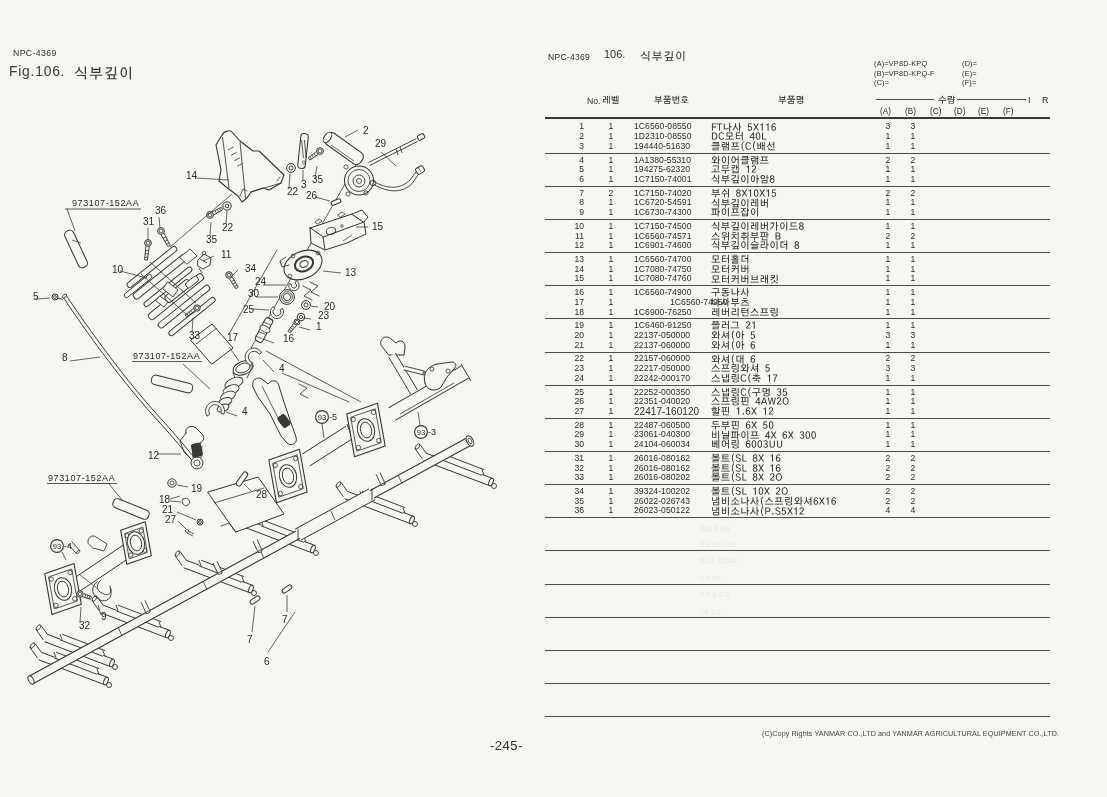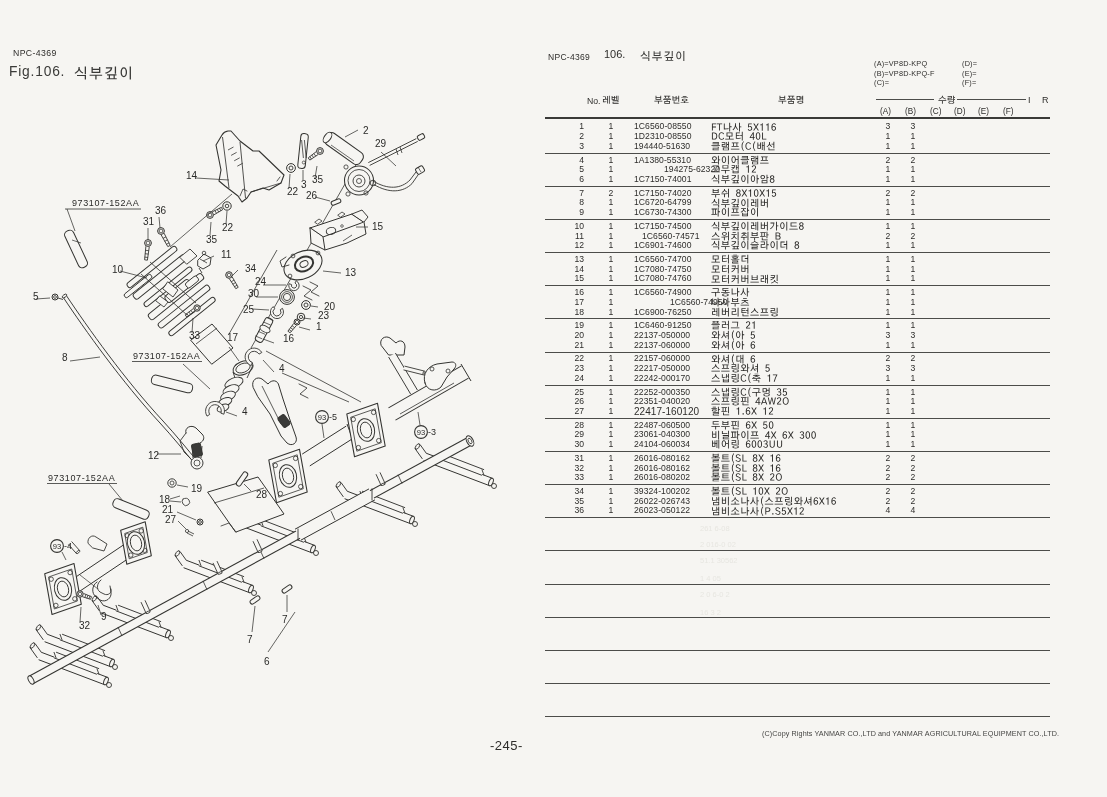--- a/index.html
+++ b/index.html
@@ -872,21 +872,21 @@
 <div class="t" style="left:570px;top:154.6px;width:14px;text-align:right;font-size:8.6px;">4</div>
 <div class="t" style="left:605px;top:154.6px;width:12px;text-align:center;font-size:8.6px;">1</div>
 <div class="t" style="left:634px;top:154.6px;font-size:8.6px;letter-spacing:.05px;">1A1380-55310</div>
 <svg style="position:absolute;left:711px;top:153.7px;overflow:visible" width="59" height="12.0" aria-hidden="true">
       <path transform="translate(0,9.6) scale(0.009375,-0.009375)" d="M63 64L63 144L159 144Q529 144 712 171L712 93Q490 64 158 64ZM322 113L322 382L417 382L417 113ZM742 -90L742 836L836 836L836 430L977 430L977 347L836 347L836 -90ZM116 558Q116 659 188 721Q259 783 370 783Q480 783 552 721Q624 659 624 558Q624 456 552 394Q481 332 370 332Q257 332 186 394Q116 456 116 558ZM212 558Q212 493 256 450Q301 408 370 408Q440 408 484 450Q528 493 528 558Q528 622 484 664Q439 707 370 707Q302 707 257 664Q212 621 212 558ZM1804 -90L1804 836L1899 836L1899 -90ZM1148 427Q1148 586 1210 686Q1273 786 1383 786Q1491 786 1554 686Q1618 587 1618 427Q1618 267 1556 168Q1494 68 1383 68Q1272 68 1210 168Q1148 268 1148 427ZM1244 427Q1244 308 1279 230Q1314 152 1383 152Q1452 152 1487 230Q1522 309 1522 427Q1522 546 1487 624Q1452 701 1383 701Q1313 701 1278 622Q1244 544 1244 427ZM2599 387L2599 477L2847 477L2847 836L2942 836L2942 -90L2847 -90L2847 387ZM2180 426Q2180 586 2242 686Q2304 787 2413 787Q2521 787 2584 687Q2646 587 2646 426Q2646 266 2585 166Q2523 65 2413 65Q2302 65 2241 165Q2180 265 2180 426ZM2276 426Q2276 306 2311 228Q2345 149 2413 149Q2482 149 2516 228Q2550 307 2550 426Q2550 547 2516 625Q2482 703 2413 703Q2366 703 2334 662Q2302 622 2289 562Q2276 502 2276 426ZM3291 -75L3291 156L3844 156L3844 239L3284 239L3284 315L3937 315L3937 88L3384 88L3384 1L3961 1L3961 -75ZM3160 401L3160 480L4063 480L4063 401ZM3276 578L3276 649L3848 649Q3853 704 3853 740L3293 740L3293 818L3947 818Q3947 633 3912 453L3820 453Q3830 495 3840 578ZM4379 -80L4379 218L5030 218L5030 -80ZM4472 -3L4937 -3L4937 141L4472 141ZM4748 278L4748 824L4829 824L4829 585L4942 585L4942 836L5030 836L5030 263L4942 263L4942 502L4829 502L4829 278ZM4267 312L4267 586L4560 586L4560 708L4263 708L4263 783L4650 783L4650 514L4357 514L4357 387L4381 387Q4563 387 4711 403L4711 332Q4517 312 4310 312ZM5236 22L5236 103L6140 103L6140 22ZM5313 306L5313 386L5460 386L5460 677L5334 677L5334 759L6048 759L6048 678L5922 678L5922 386L6069 386L6069 306ZM5551 386L5831 386L5831 677L5551 677Z" fill="#2b2a28"></path>
     </svg>
 <div class="t" style="left:883px;top:154.6px;width:10px;text-align:center;font-size:8.6px;">2</div>
 <div class="t" style="left:908px;top:154.6px;width:10px;text-align:center;font-size:8.6px;">2</div>
 <div class="t" style="left:570px;top:164.2px;width:14px;text-align:right;font-size:8.6px;">5</div>
 <div class="t" style="left:605px;top:164.2px;width:12px;text-align:center;font-size:8.6px;">1</div>
-<div class="t" style="left:664px;top:164.2px;font-size:8.6px;letter-spacing:.05px;">194275-62320</div>
+<div class="t" style="left:634px;top:164.2px;font-size:8.6px;letter-spacing:.05px;">194275-62320</div>
 <svg style="position:absolute;left:711px;top:163.3px;overflow:visible" width="47" height="12.0" aria-hidden="true">
       <path transform="translate(0,9.6) scale(0.009375,-0.009375)" d="M43 27L43 109L381 109L381 450L476 450L476 109L947 109L947 27ZM166 667L166 752L835 752Q835 488 778 239L684 239Q711 349 726 469Q741 589 741 667ZM1082 204L1082 287L1986 287L1986 204L1584 204L1584 -92L1489 -92L1489 204ZM1221 433L1221 796L1854 796L1854 433ZM1315 510L1760 510L1760 719L1315 719ZM2303 -76L2303 262L2395 262L2395 176L2855 176L2855 262L2947 262L2947 -76ZM2395 0L2855 0L2855 105L2395 105ZM2660 304L2660 824L2743 824L2743 602L2858 602L2858 836L2947 836L2947 301L2858 301L2858 518L2743 518L2743 304ZM2153 358Q2235 386 2308 432Q2381 478 2419 526L2177 526L2177 598L2460 598Q2484 645 2489 698L2204 698L2204 777L2586 777Q2585 676 2554 594Q2523 512 2468 454Q2413 397 2347 358Q2280 319 2198 292ZM3768 568L3768 642L3800 642Q3887 642 3920 670Q3953 699 3953 749L3953 771L4037 771L4037 -10L3937 -10L3937 568ZM4342 585Q4364 676 4424 728Q4483 781 4579 781Q4678 781 4742 724Q4805 667 4805 567Q4805 453 4687 340Q4677 330 4648 302Q4618 274 4609 265Q4600 256 4577 234Q4554 211 4546 201Q4537 191 4521 172Q4505 153 4497 140Q4489 128 4480 112Q4471 96 4464 80L4804 80L4804 0L4347 0Q4347 42 4364 86Q4380 130 4400 162Q4419 194 4463 242Q4506 289 4531 312Q4555 335 4610 387Q4705 478 4705 569Q4705 632 4670 667Q4635 702 4577 702Q4518 702 4480 664Q4442 627 4426 562Z" fill="#2b2a28"></path>
     </svg>
 <div class="t" style="left:883px;top:164.2px;width:10px;text-align:center;font-size:8.6px;">1</div>
 <div class="t" style="left:908px;top:164.2px;width:10px;text-align:center;font-size:8.6px;">1</div>
 <div class="t" style="left:570px;top:174.0px;width:14px;text-align:right;font-size:8.6px;">6</div>
 <div class="t" style="left:605px;top:174.0px;width:12px;text-align:center;font-size:8.6px;">1</div>
 <div class="t" style="left:634px;top:174.0px;font-size:8.6px;letter-spacing:.05px;">1C7150-74001</div>
 <svg style="position:absolute;left:711px;top:173.1px;overflow:visible" width="65" height="12.0" aria-hidden="true">
       <path transform="translate(0,9.6) scale(0.009375,-0.009375)" d="M215 150L215 232L867 232L867 -100L774 -100L774 150ZM773 278L773 836L867 836L867 278ZM41 383Q92 409 138 442Q184 474 226 518Q269 561 294 616Q320 670 320 728L320 803L412 803L412 730Q412 673 439 619Q466 565 510 524Q553 483 594 455Q634 427 675 407L620 342Q560 370 483 434Q406 499 368 567Q333 497 256 428Q178 358 100 318ZM1082 174L1082 257L1986 257L1986 174L1584 174L1584 -92L1489 -92L1489 174ZM1218 380L1218 812L1311 812L1311 675L1762 675L1762 812L1855 812L1855 380ZM1311 459L1762 459L1762 599L1311 599ZM2281 -77L2281 5L2419 5L2419 195L2298 195L2298 277L2975 277L2975 195L2854 195L2854 5L2993 5L2993 -77ZM2509 5L2765 5L2765 195L2509 195ZM2852 323L2852 836L2946 836L2946 323ZM2150 386Q2312 436 2430 522Q2547 608 2564 702L2211 702L2211 784L2674 784Q2673 706 2641 636Q2609 567 2561 519Q2513 471 2447 429Q2380 387 2323 362Q2265 337 2202 317ZM3881 -90L3881 836L3976 836L3976 -90ZM3225 427Q3225 586 3288 686Q3350 786 3460 786Q3568 786 3632 686Q3695 587 3695 427Q3695 267 3633 168Q3571 68 3460 68Q3349 68 3287 168Q3225 268 3225 427ZM3321 427Q3321 308 3356 230Q3391 152 3460 152Q3529 152 3564 230Q3599 309 3599 427Q3599 546 3564 624Q3529 701 3460 701Q3390 701 3356 622Q3321 544 3321 427ZM4872 -90L4872 836L4966 836L4966 455L5117 455L5117 365L4966 365L4966 -90ZM4245 427Q4245 586 4306 686Q4368 786 4476 786Q4583 786 4645 686Q4707 587 4707 427Q4707 267 4646 168Q4585 68 4476 68Q4367 68 4306 168Q4245 267 4245 427ZM4341 427Q4341 307 4375 230Q4409 153 4476 153Q4522 153 4553 192Q4585 232 4598 292Q4611 351 4611 427Q4611 546 4577 624Q4544 701 4476 701Q4408 701 4374 622Q4341 544 4341 427ZM5403 -76L5403 256L6018 256L6018 -76ZM5497 5L5924 5L5924 175L5497 175ZM5924 308L5924 836L6018 836L6018 604L6141 604L6141 519L6018 519L6018 308ZM5271 587Q5271 685 5341 745Q5410 805 5518 805Q5625 805 5695 745Q5765 685 5765 587Q5765 489 5696 429Q5626 369 5518 369Q5408 369 5340 429Q5271 489 5271 587ZM5366 587Q5366 525 5409 485Q5451 445 5518 445Q5585 445 5627 486Q5669 526 5669 587Q5669 649 5627 690Q5585 730 5518 730Q5453 730 5410 688Q5366 647 5366 587ZM6396 572Q6396 514 6432 479Q6468 444 6521 444Q6576 444 6612 480Q6647 516 6647 572Q6647 628 6612 665Q6576 702 6521 702Q6465 702 6431 664Q6396 626 6396 572ZM6272 206Q6272 286 6314 336Q6355 386 6414 406Q6296 460 6296 577Q6296 664 6360 722Q6423 781 6521 781Q6617 781 6682 723Q6747 665 6747 577Q6747 512 6713 470Q6679 427 6629 406Q6690 386 6732 335Q6773 284 6773 205Q6773 107 6702 44Q6631 -18 6521 -18Q6416 -18 6344 42Q6272 103 6272 206ZM6372 211Q6372 146 6414 104Q6456 62 6521 62Q6586 62 6629 104Q6672 147 6672 211Q6672 275 6629 320Q6585 365 6521 365Q6458 365 6415 320Q6372 276 6372 211Z" fill="#2b2a28"></path>
@@ -896,21 +896,21 @@
 <div class="t" style="left:570px;top:187.7px;width:14px;text-align:right;font-size:8.6px;">7</div>
 <div class="t" style="left:605px;top:187.7px;width:12px;text-align:center;font-size:8.6px;">2</div>
 <div class="t" style="left:634px;top:187.7px;font-size:8.6px;letter-spacing:.05px;">1C7150-74020</div>
 <svg style="position:absolute;left:711px;top:186.8px;overflow:visible" width="67" height="12.0" aria-hidden="true">
       <path transform="translate(0,9.6) scale(0.009375,-0.009375)" d="M43 174L43 257L947 257L947 174L545 174L545 -92L450 -92L450 174ZM179 380L179 812L272 812L272 675L723 675L723 812L816 812L816 380ZM272 459L723 459L723 599L272 599ZM1819 -90L1819 836L1914 836L1914 -90ZM1109 248L1109 328L1221 328Q1573 328 1785 352L1785 274Q1670 261 1486 254L1486 -74L1391 -74L1391 251Q1293 248 1220 248ZM1129 476Q1178 497 1223 524Q1268 551 1310 586Q1352 622 1377 667Q1402 712 1402 758L1402 810L1494 810L1494 759Q1494 713 1520 670Q1547 626 1590 594Q1633 561 1672 538Q1712 516 1752 500L1701 434Q1642 456 1565 510Q1488 563 1449 620Q1412 559 1335 502Q1259 445 1183 412ZM2796 572Q2796 514 2832 479Q2868 444 2921 444Q2976 444 3012 480Q3047 516 3047 572Q3047 628 3012 665Q2976 702 2921 702Q2865 702 2830 664Q2796 626 2796 572ZM2672 206Q2672 286 2714 336Q2755 386 2814 406Q2696 460 2696 577Q2696 664 2760 722Q2823 781 2921 781Q3017 781 3082 723Q3147 665 3147 577Q3147 512 3113 470Q3079 427 3029 406Q3090 386 3132 335Q3173 284 3173 205Q3173 107 3102 44Q3031 -18 2921 -18Q2816 -18 2744 42Q2672 103 2672 206ZM2772 211Q2772 146 2814 104Q2856 62 2921 62Q2986 62 3029 104Q3072 147 3072 211Q3072 275 3028 320Q2985 365 2921 365Q2858 365 2815 320Q2772 276 2772 211ZM3253 0L3502 392L3266 763L3384 763L3490 585Q3498 572 3511 548Q3525 524 3536 504Q3548 484 3559 465L3563 465Q3576 489 3601 530Q3626 571 3634 585L3739 763L3858 763L3620 392L3870 0L3754 0L3639 187Q3612 232 3563 316L3559 316Q3517 242 3484 187L3370 0ZM4006 568L4006 642L4038 642Q4125 642 4158 670Q4191 699 4191 749L4191 771L4275 771L4275 -10L4175 -10L4175 568ZM4678 381Q4678 287 4692 218Q4705 149 4738 106Q4771 62 4822 62Q4861 62 4890 88Q4918 114 4934 160Q4949 207 4956 261Q4963 315 4963 381Q4963 526 4928 614Q4893 702 4820 702Q4747 702 4712 615Q4678 528 4678 381ZM4578 381Q4578 490 4599 571Q4620 652 4656 696Q4691 740 4732 760Q4773 781 4820 781Q4935 781 4999 677Q5063 573 5063 381Q5063 201 5002 92Q4942 -18 4822 -18Q4775 -18 4734 3Q4692 24 4656 69Q4620 114 4599 194Q4578 274 4578 381ZM5152 0L5401 392L5165 763L5283 763L5389 585Q5397 572 5410 548Q5424 524 5435 504Q5447 484 5458 465L5462 465Q5475 489 5500 530Q5525 571 5533 585L5638 763L5757 763L5519 392L5769 0L5653 0L5538 187Q5511 232 5462 316L5458 316Q5416 242 5383 187L5269 0ZM5905 568L5905 642L5937 642Q6024 642 6057 670Q6090 699 6090 749L6090 771L6174 771L6174 -10L6074 -10L6074 568ZM6475 130L6556 159Q6577 115 6615 88Q6653 62 6700 62Q6771 62 6811 109Q6851 156 6851 231Q6851 307 6808 354Q6765 402 6697 402Q6617 402 6558 334L6498 357L6538 763L6907 763L6907 683L6627 683L6601 442Q6657 481 6731 481Q6828 481 6890 414Q6951 347 6951 234Q6951 130 6888 56Q6825 -18 6702 -18Q6620 -18 6563 22Q6505 63 6475 130Z" fill="#2b2a28"></path>
     </svg>
 <div class="t" style="left:883px;top:187.7px;width:10px;text-align:center;font-size:8.6px;">2</div>
 <div class="t" style="left:908px;top:187.7px;width:10px;text-align:center;font-size:8.6px;">2</div>
 <div class="t" style="left:570px;top:197.4px;width:14px;text-align:right;font-size:8.6px;">8</div>
 <div class="t" style="left:605px;top:197.4px;width:12px;text-align:center;font-size:8.6px;">1</div>
-<div class="t" style="left:634px;top:197.4px;font-size:8.6px;letter-spacing:.05px;">1C6720-64799</div>
+<div class="t" style="left:634px;top:197.4px;font-size:8.6px;letter-spacing:.05px;">1C6720-54591</div>
 <svg style="position:absolute;left:711px;top:196.5px;overflow:visible" width="59" height="12.0" aria-hidden="true">
       <path transform="translate(0,9.6) scale(0.009375,-0.009375)" d="M215 150L215 232L867 232L867 -100L774 -100L774 150ZM773 278L773 836L867 836L867 278ZM41 383Q92 409 138 442Q184 474 226 518Q269 561 294 616Q320 670 320 728L320 803L412 803L412 730Q412 673 439 619Q466 565 510 524Q553 483 594 455Q634 427 675 407L620 342Q560 370 483 434Q406 499 368 567Q333 497 256 428Q178 358 100 318ZM1082 174L1082 257L1986 257L1986 174L1584 174L1584 -92L1489 -92L1489 174ZM1218 380L1218 812L1311 812L1311 675L1762 675L1762 812L1855 812L1855 380ZM1311 459L1762 459L1762 599L1311 599ZM2281 -77L2281 5L2419 5L2419 195L2298 195L2298 277L2975 277L2975 195L2854 195L2854 5L2993 5L2993 -77ZM2509 5L2765 5L2765 195L2509 195ZM2852 323L2852 836L2946 836L2946 323ZM2150 386Q2312 436 2430 522Q2547 608 2564 702L2211 702L2211 784L2674 784Q2673 706 2641 636Q2609 567 2561 519Q2513 471 2447 429Q2380 387 2323 362Q2265 337 2202 317ZM3881 -90L3881 836L3976 836L3976 -90ZM3225 427Q3225 586 3288 686Q3350 786 3460 786Q3568 786 3632 686Q3695 587 3695 427Q3695 267 3633 168Q3571 68 3460 68Q3349 68 3287 168Q3225 268 3225 427ZM3321 427Q3321 308 3356 230Q3391 152 3460 152Q3529 152 3564 230Q3599 309 3599 427Q3599 546 3564 624Q3529 701 3460 701Q3390 701 3356 622Q3321 544 3321 427ZM4942 -90L4942 836L5032 836L5032 -90ZM4630 384L4630 472L4746 472L4746 810L4832 810L4832 -49L4746 -49L4746 384ZM4264 81L4264 458L4502 458L4502 673L4259 673L4259 753L4592 753L4592 380L4354 380L4354 160L4374 160Q4492 160 4648 179L4648 103Q4464 81 4297 81ZM5711 405L5711 494L5963 494L5963 836L6058 836L6058 -90L5963 -90L5963 405ZM5313 87L5313 771L5404 771L5404 523L5662 523L5662 771L5754 771L5754 87ZM5404 172L5662 172L5662 436L5404 436Z" fill="#2b2a28"></path>
     </svg>
 <div class="t" style="left:883px;top:197.4px;width:10px;text-align:center;font-size:8.6px;">1</div>
 <div class="t" style="left:908px;top:197.4px;width:10px;text-align:center;font-size:8.6px;">1</div>
 <div class="t" style="left:570px;top:207.1px;width:14px;text-align:right;font-size:8.6px;">9</div>
 <div class="t" style="left:605px;top:207.1px;width:12px;text-align:center;font-size:8.6px;">1</div>
 <div class="t" style="left:634px;top:207.1px;font-size:8.6px;letter-spacing:.05px;">1C6730-74300</div>
 <svg style="position:absolute;left:711px;top:206.2px;overflow:visible" width="50" height="12.0" aria-hidden="true">
       <path transform="translate(0,9.6) scale(0.009375,-0.009375)" d="M717 -90L717 836L811 836L811 455L962 455L962 365L811 365L811 -90ZM45 88L45 172L174 172L174 662L66 662L66 747L644 747L644 662L533 662L533 179Q607 183 668 189L668 109Q473 88 220 88ZM265 172L327 173Q340 173 386 174Q433 175 442 175L442 662L265 662ZM1804 -90L1804 836L1899 836L1899 -90ZM1148 427Q1148 586 1210 686Q1273 786 1383 786Q1491 786 1554 686Q1618 587 1618 427Q1618 267 1556 168Q1494 68 1383 68Q1272 68 1210 168Q1148 268 1148 427ZM1244 427Q1244 308 1279 230Q1314 152 1383 152Q1452 152 1487 230Q1522 309 1522 427Q1522 546 1487 624Q1452 701 1383 701Q1313 701 1278 622Q1244 544 1244 427ZM2120 22L2120 103L3024 103L3024 22ZM2197 306L2197 386L2344 386L2344 677L2218 677L2218 759L2932 759L2932 678L2806 678L2806 386L2953 386L2953 306ZM2435 386L2715 386L2715 677L2435 677ZM3326 -76L3326 296L3419 296L3419 198L3848 198L3848 296L3940 296L3940 -76ZM3419 4L3848 4L3848 123L3419 123ZM3847 336L3847 836L3941 836L3941 611L4064 611L4064 526L3941 526L3941 336ZM3159 388Q3202 406 3243 430Q3284 454 3326 488Q3367 521 3394 564Q3420 608 3422 654L3422 702L3210 702L3210 782L3736 782L3736 702L3528 702L3528 656Q3530 616 3554 576Q3579 536 3617 504Q3655 472 3693 448Q3731 425 3769 408L3719 345Q3652 373 3581 426Q3510 479 3476 532Q3446 477 3368 416Q3291 355 3213 325ZM4920 -90L4920 836L5015 836L5015 -90ZM4264 427Q4264 586 4326 686Q4389 786 4499 786Q4607 786 4670 686Q4734 587 4734 427Q4734 267 4672 168Q4610 68 4499 68Q4388 68 4326 168Q4264 268 4264 427ZM4360 427Q4360 308 4395 230Q4430 152 4499 152Q4568 152 4603 230Q4638 309 4638 427Q4638 546 4603 624Q4568 701 4499 701Q4429 701 4394 622Q4360 544 4360 427Z" fill="#2b2a28"></path>
@@ -920,21 +920,21 @@
 <div class="t" style="left:570px;top:220.8px;width:14px;text-align:right;font-size:8.6px;">10</div>
 <div class="t" style="left:605px;top:220.8px;width:12px;text-align:center;font-size:8.6px;">1</div>
 <div class="t" style="left:634px;top:220.8px;font-size:8.6px;letter-spacing:.05px;">1C7150-74500</div>
 <svg style="position:absolute;left:711px;top:219.9px;overflow:visible" width="94" height="12.0" aria-hidden="true">
       <path transform="translate(0,9.6) scale(0.009375,-0.009375)" d="M215 150L215 232L867 232L867 -100L774 -100L774 150ZM773 278L773 836L867 836L867 278ZM41 383Q92 409 138 442Q184 474 226 518Q269 561 294 616Q320 670 320 728L320 803L412 803L412 730Q412 673 439 619Q466 565 510 524Q553 483 594 455Q634 427 675 407L620 342Q560 370 483 434Q406 499 368 567Q333 497 256 428Q178 358 100 318ZM1082 174L1082 257L1986 257L1986 174L1584 174L1584 -92L1489 -92L1489 174ZM1218 380L1218 812L1311 812L1311 675L1762 675L1762 812L1855 812L1855 380ZM1311 459L1762 459L1762 599L1311 599ZM2281 -77L2281 5L2419 5L2419 195L2298 195L2298 277L2975 277L2975 195L2854 195L2854 5L2993 5L2993 -77ZM2509 5L2765 5L2765 195L2509 195ZM2852 323L2852 836L2946 836L2946 323ZM2150 386Q2312 436 2430 522Q2547 608 2564 702L2211 702L2211 784L2674 784Q2673 706 2641 636Q2609 567 2561 519Q2513 471 2447 429Q2380 387 2323 362Q2265 337 2202 317ZM3881 -90L3881 836L3976 836L3976 -90ZM3225 427Q3225 586 3288 686Q3350 786 3460 786Q3568 786 3632 686Q3695 587 3695 427Q3695 267 3633 168Q3571 68 3460 68Q3349 68 3287 168Q3225 268 3225 427ZM3321 427Q3321 308 3356 230Q3391 152 3460 152Q3529 152 3564 230Q3599 309 3599 427Q3599 546 3564 624Q3529 701 3460 701Q3390 701 3356 622Q3321 544 3321 427ZM4942 -90L4942 836L5032 836L5032 -90ZM4630 384L4630 472L4746 472L4746 810L4832 810L4832 -49L4746 -49L4746 384ZM4264 81L4264 458L4502 458L4502 673L4259 673L4259 753L4592 753L4592 380L4354 380L4354 160L4374 160Q4492 160 4648 179L4648 103Q4464 81 4297 81ZM5711 405L5711 494L5963 494L5963 836L6058 836L6058 -90L5963 -90L5963 405ZM5313 87L5313 771L5404 771L5404 523L5662 523L5662 771L5754 771L5754 87ZM5404 172L5662 172L5662 436L5404 436ZM6940 -90L6940 836L7035 836L7035 444L7188 444L7188 353L7035 353L7035 -90ZM6294 102Q6464 212 6563 364Q6662 517 6664 662L6342 662L6342 747L6763 747Q6763 318 6360 41ZM8036 -90L8036 836L8131 836L8131 -90ZM7380 427Q7380 586 7442 686Q7505 786 7615 786Q7723 786 7786 686Q7850 587 7850 427Q7850 267 7788 168Q7726 68 7615 68Q7504 68 7442 168Q7380 268 7380 427ZM7476 427Q7476 308 7511 230Q7546 152 7615 152Q7684 152 7719 230Q7754 309 7754 427Q7754 546 7719 624Q7684 701 7615 701Q7545 701 7510 622Q7476 544 7476 427ZM8352 22L8352 103L9256 103L9256 22ZM8488 321L8488 757L9132 757L9132 675L8583 675L8583 403L9137 403L9137 321ZM9512 572Q9512 514 9548 479Q9584 444 9637 444Q9692 444 9728 480Q9763 516 9763 572Q9763 628 9728 665Q9692 702 9637 702Q9581 702 9546 664Q9512 626 9512 572ZM9388 206Q9388 286 9430 336Q9471 386 9530 406Q9412 460 9412 577Q9412 664 9476 722Q9539 781 9637 781Q9733 781 9798 723Q9863 665 9863 577Q9863 512 9829 470Q9795 427 9745 406Q9806 386 9848 335Q9889 284 9889 205Q9889 107 9818 44Q9747 -18 9637 -18Q9532 -18 9460 42Q9388 103 9388 206ZM9488 211Q9488 146 9530 104Q9572 62 9637 62Q9702 62 9745 104Q9788 147 9788 211Q9788 275 9744 320Q9701 365 9637 365Q9574 365 9531 320Q9488 276 9488 211Z" fill="#2b2a28"></path>
     </svg>
 <div class="t" style="left:883px;top:220.8px;width:10px;text-align:center;font-size:8.6px;">1</div>
 <div class="t" style="left:908px;top:220.8px;width:10px;text-align:center;font-size:8.6px;">1</div>
 <div class="t" style="left:570px;top:230.5px;width:14px;text-align:right;font-size:8.6px;">11</div>
 <div class="t" style="left:605px;top:230.5px;width:12px;text-align:center;font-size:8.6px;">1</div>
-<div class="t" style="left:634px;top:230.5px;font-size:8.6px;letter-spacing:.05px;margin-left:8px;">1C6560-74571</div>
+<div class="t" style="left:634px;top:230.5px;font-size:8.6px;letter-spacing:.05px;">1C6560-74571</div>
 <svg style="position:absolute;left:711px;top:229.6px;overflow:visible" width="72" height="12.0" aria-hidden="true">
       <path transform="translate(0,9.6) scale(0.009375,-0.009375)" d="M43 22L43 103L947 103L947 22ZM95 354Q175 387 253 442Q331 497 390 576Q450 656 450 732L450 780L544 780L544 732Q544 674 580 614Q615 553 670 504Q725 455 784 417Q843 379 898 356L845 287Q750 327 646 411Q541 495 497 582Q455 496 353 413Q251 330 148 285ZM1819 -90L1819 836L1914 836L1914 -90ZM1109 233L1109 313L1221 313Q1556 313 1786 345L1786 267Q1659 249 1471 239L1471 -74L1377 -74L1377 236Q1302 233 1220 233ZM1180 617Q1180 705 1251 758Q1322 811 1432 811Q1541 811 1613 758Q1685 705 1685 617Q1685 528 1613 475Q1541 422 1432 422Q1321 422 1250 475Q1180 528 1180 617ZM1276 617Q1276 564 1320 530Q1365 496 1432 496Q1500 496 1544 530Q1589 564 1589 617Q1589 669 1544 704Q1499 738 1432 738Q1366 738 1321 703Q1276 668 1276 617ZM2842 -90L2842 836L2937 836L2937 -90ZM2299 704L2299 788L2639 788L2639 704ZM2150 99Q2199 126 2242 158Q2285 191 2327 234Q2369 277 2394 331Q2419 385 2419 441L2419 498L2189 498L2189 584L2736 584L2736 498L2514 498L2514 448Q2514 281 2758 123L2695 60Q2633 100 2565 164Q2497 229 2468 287Q2438 222 2363 148Q2287 75 2213 36ZM3896 -90L3896 836L3991 836L3991 -90ZM3186 197L3186 276L3298 276Q3650 276 3863 301L3863 223Q3741 209 3561 202L3561 -74L3467 -74L3467 199Q3402 197 3297 197ZM3361 753L3361 824L3698 824L3698 753ZM3214 382Q3312 414 3388 464Q3465 515 3472 571L3472 598L3249 598L3249 671L3796 671L3796 598L3584 598L3584 574Q3588 539 3631 502Q3674 464 3720 440Q3765 417 3817 397L3769 335Q3709 357 3636 399Q3564 441 3530 482Q3493 436 3416 390Q3340 343 3263 320ZM4198 174L4198 257L5102 257L5102 174L4700 174L4700 -92L4605 -92L4605 174ZM4334 380L4334 812L4427 812L4427 675L4878 675L4878 812L4971 812L4971 380ZM4427 459L4878 459L4878 599L4427 599ZM5417 -62L5417 224L5511 224L5511 21L6048 21L6048 -62ZM5921 156L5921 836L6015 836L6015 552L6142 552L6142 468L6015 468L6015 156ZM5245 299L5245 376L5374 376L5374 697L5265 697L5265 774L5841 774L5841 697L5732 697L5732 382Q5783 382 5865 391L5865 318Q5679 299 5446 299ZM5463 376L5498 377Q5567 377 5643 379L5643 697L5463 697ZM6886 0L6886 763L7170 763Q7284 763 7343 710Q7402 656 7402 565Q7402 506 7372 464Q7343 422 7297 401Q7352 384 7391 334Q7430 285 7430 216Q7430 126 7371 63Q7312 0 7207 0ZM6983 83L7186 83Q7247 83 7288 118Q7330 153 7330 215Q7330 274 7290 313Q7250 352 7182 352L6983 352ZM6983 433L7156 433Q7219 433 7260 464Q7302 496 7302 558Q7302 613 7268 646Q7234 680 7160 680L6983 680Z" fill="#2b2a28"></path>
     </svg>
 <div class="t" style="left:883px;top:230.5px;width:10px;text-align:center;font-size:8.6px;">2</div>
 <div class="t" style="left:908px;top:230.5px;width:10px;text-align:center;font-size:8.6px;">2</div>
 <div class="t" style="left:570px;top:240.2px;width:14px;text-align:right;font-size:8.6px;">12</div>
 <div class="t" style="left:605px;top:240.2px;width:12px;text-align:center;font-size:8.6px;">1</div>
 <div class="t" style="left:634px;top:240.2px;font-size:8.6px;letter-spacing:.05px;">1C6901-74600</div>
 <svg style="position:absolute;left:711px;top:239.3px;overflow:visible" width="90" height="12.0" aria-hidden="true">
       <path transform="translate(0,9.6) scale(0.009375,-0.009375)" d="M215 150L215 232L867 232L867 -100L774 -100L774 150ZM773 278L773 836L867 836L867 278ZM41 383Q92 409 138 442Q184 474 226 518Q269 561 294 616Q320 670 320 728L320 803L412 803L412 730Q412 673 439 619Q466 565 510 524Q553 483 594 455Q634 427 675 407L620 342Q560 370 483 434Q406 499 368 567Q333 497 256 428Q178 358 100 318ZM1082 174L1082 257L1986 257L1986 174L1584 174L1584 -92L1489 -92L1489 174ZM1218 380L1218 812L1311 812L1311 675L1762 675L1762 812L1855 812L1855 380ZM1311 459L1762 459L1762 599L1311 599ZM2281 -77L2281 5L2419 5L2419 195L2298 195L2298 277L2975 277L2975 195L2854 195L2854 5L2993 5L2993 -77ZM2509 5L2765 5L2765 195L2509 195ZM2852 323L2852 836L2946 836L2946 323ZM2150 386Q2312 436 2430 522Q2547 608 2564 702L2211 702L2211 784L2674 784Q2673 706 2641 636Q2609 567 2561 519Q2513 471 2447 429Q2380 387 2323 362Q2265 337 2202 317ZM3881 -90L3881 836L3976 836L3976 -90ZM3225 427Q3225 586 3288 686Q3350 786 3460 786Q3568 786 3632 686Q3695 587 3695 427Q3695 267 3633 168Q3571 68 3460 68Q3349 68 3287 168Q3225 268 3225 427ZM3321 427Q3321 308 3356 230Q3391 152 3460 152Q3529 152 3564 230Q3599 309 3599 427Q3599 546 3564 624Q3529 701 3460 701Q3390 701 3356 622Q3321 544 3321 427ZM4331 -76L4331 163L4882 163L4882 250L4325 250L4325 328L4975 328L4975 93L4425 93L4425 2L4999 2L4999 -76ZM4199 413L4199 491L5102 491L5102 413ZM4256 613Q4339 633 4415 663Q4491 693 4549 737Q4607 781 4607 824L4607 840L4700 840L4700 824Q4700 792 4734 758Q4769 725 4824 698Q4879 671 4937 650Q4995 629 5051 615L5010 545Q4914 566 4809 614Q4704 661 4654 718Q4606 660 4505 614Q4405 569 4297 543ZM5910 -90L5910 836L6004 836L6004 454L6154 454L6154 363L6004 363L6004 -90ZM5305 83L5305 461L5648 461L5648 673L5301 673L5301 754L5738 754L5738 382L5394 382L5394 164L5420 164Q5629 164 5840 189L5840 114Q5599 83 5336 83ZM6997 -90L6997 836L7092 836L7092 -90ZM6341 427Q6341 586 6404 686Q6466 786 6576 786Q6684 786 6748 686Q6811 587 6811 427Q6811 267 6749 168Q6687 68 6576 68Q6465 68 6403 168Q6341 268 6341 427ZM6437 427Q6437 308 6472 230Q6507 152 6576 152Q6645 152 6680 230Q6715 309 6715 427Q6715 546 6680 624Q6645 701 6576 701Q6506 701 6472 622Q6437 544 6437 427ZM7757 391L7757 479L8031 479L8031 836L8125 836L8125 -90L8031 -90L8031 391ZM7414 105L7414 745L7857 745L7857 664L7508 664L7508 186L7527 186Q7715 186 7927 210L7927 133Q7812 119 7665 112Q7518 105 7448 105ZM9028 572Q9028 514 9064 479Q9100 444 9153 444Q9208 444 9244 480Q9279 516 9279 572Q9279 628 9244 665Q9208 702 9153 702Q9097 702 9062 664Q9028 626 9028 572ZM8904 206Q8904 286 8946 336Q8987 386 9046 406Q8928 460 8928 577Q8928 664 8992 722Q9055 781 9153 781Q9249 781 9314 723Q9379 665 9379 577Q9379 512 9345 470Q9311 427 9261 406Q9322 386 9364 335Q9405 284 9405 205Q9405 107 9334 44Q9263 -18 9153 -18Q9048 -18 8976 42Q8904 103 8904 206ZM9004 211Q9004 146 9046 104Q9088 62 9153 62Q9218 62 9261 104Q9304 147 9304 211Q9304 275 9260 320Q9217 365 9153 365Q9090 365 9047 320Q9004 276 9004 211Z" fill="#2b2a28"></path>

